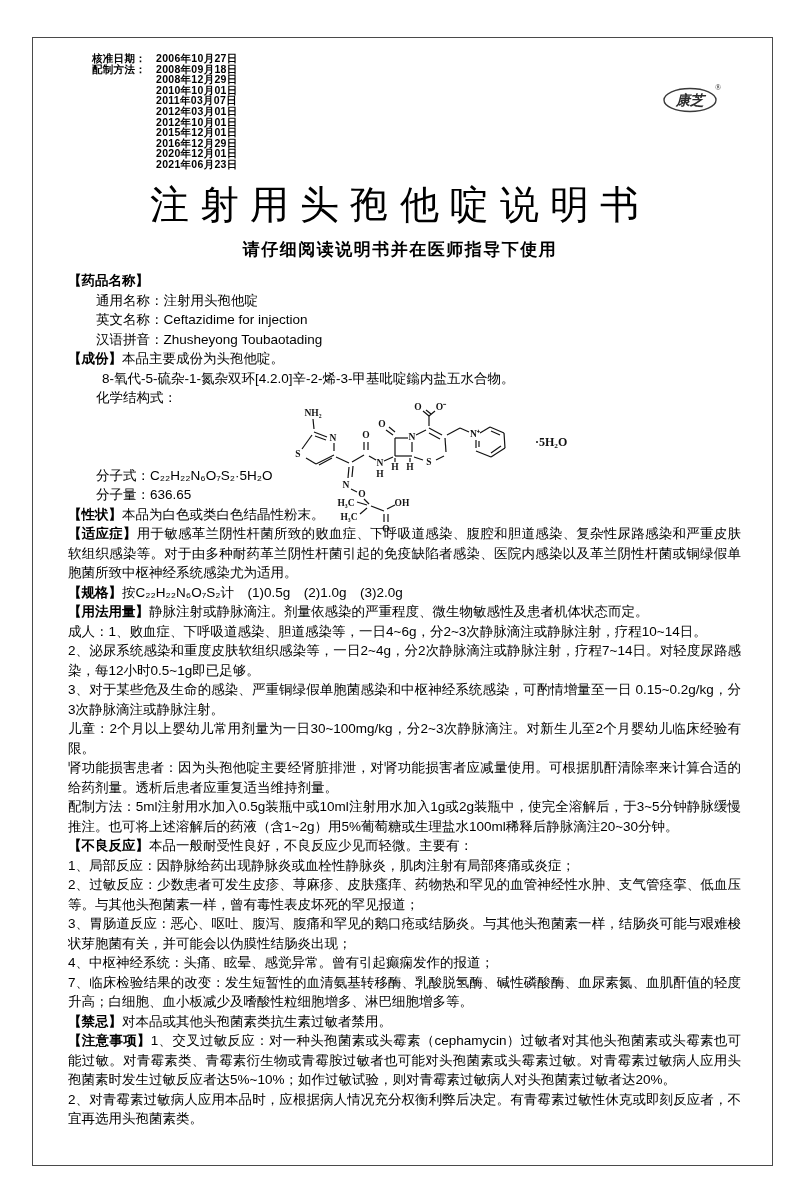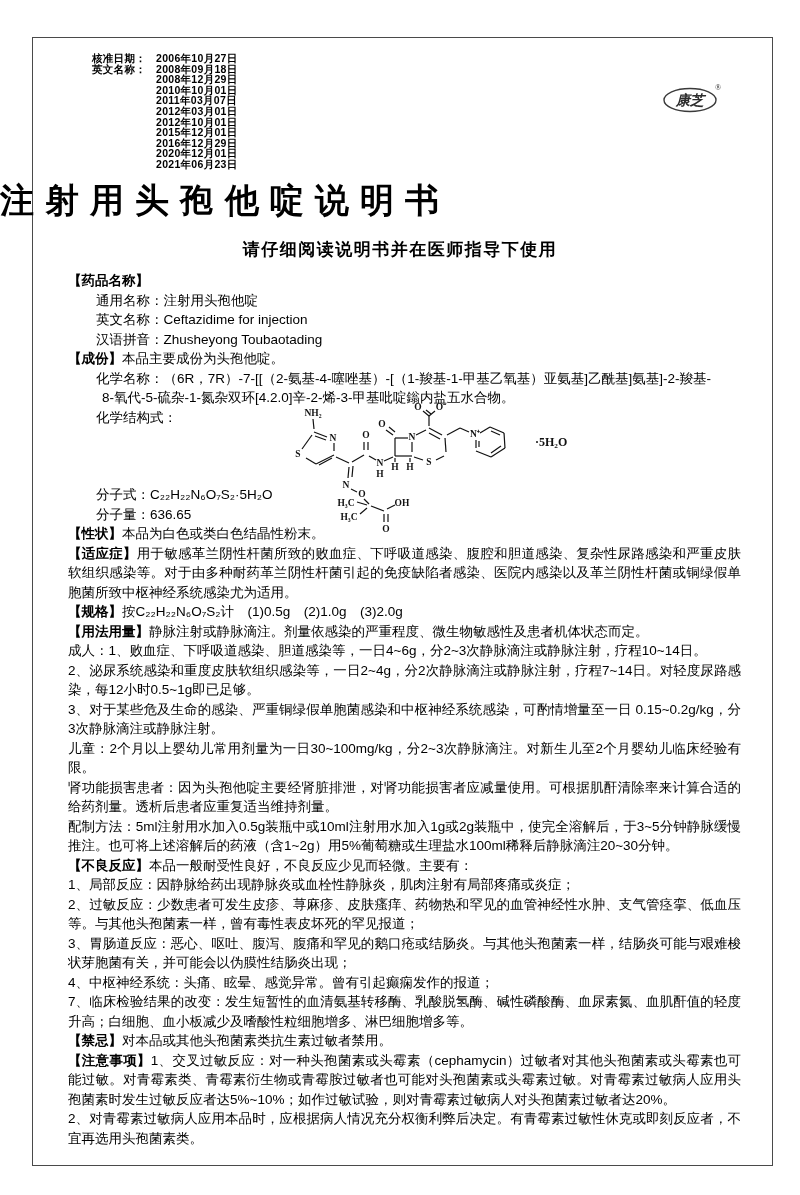--- a/index.html
+++ b/index.html
@@ -16,22 +16,22 @@
   .dates{
     position:absolute;left:72px;top:53px;
     font-size:10.5px;font-weight:bold;line-height:10.6px;letter-spacing:.3px;margin-left:20px;
   }
   .date-row{display:flex;white-space:nowrap;}
   .date-label{width:64px;}
   
   .logo{position:absolute;left:658px;top:78px;}
   
   .title{
-    position:absolute;left:0;right:0;top:178px;
-    font-size:34px;font-weight:bold;letter-spacing:11px;white-space:nowrap;
+    position:absolute;left:0;right:0;top:178px;text-align:center;
+    font-size:39px;font-weight:normal;letter-spacing:11px;white-space:nowrap;
   }
   .subtitle{
     position:absolute;left:0;right:0;top:226px;text-align:center;
     font-size:17px;font-weight:bold;letter-spacing:1.5px;margin-top:12px;
   }
   
   .body{
     position:absolute;left:68px;top:271px;width:673px;
     font-size:13.5px;line-height:19.5px;
   }
@@ -54,21 +54,21 @@
 <div class="page">
   <div class="frame"></div>
 
   <div class="dates">
     <div class="date-row">
       <span class="date-label">核准日期：</span>
       <span>2006年10月27日</span>
     </div>
     <div>
         <div class="date-row">
-          <span class="date-label">英文名称：</span>
+          <span class="date-label">配制方法：</span>
           <span>2008年09月18日</span>
         </div>
         <div class="date-row">
           <span class="date-label"></span>
           <span>2008年12月29日</span>
         </div>
         <div class="date-row">
           <span class="date-label"></span>
           <span>2010年10月01日</span>
         </div>
@@ -113,21 +113,20 @@
 
   <div class="title">注射用头孢他啶说明书</div>
   <div class="subtitle">请仔细阅读说明书并在医师指导下使用</div>
 
   <div class="body">
       <p><b>【药品名称】</b></p>
       <p style="padding-left: 28px;">通用名称：注射用头孢他啶</p>
       <p style="padding-left: 28px;">英文名称：Ceftazidime for injection</p>
       <p style="padding-left: 28px;">汉语拼音：Zhusheyong Toubaotading</p>
       <p><b>【成份】</b>本品主要成份为头孢他啶。</p>
-      <p style="padding-left: 28px;">化学名称：（6R，7R）-7-[[（2-氨基-4-噻唑基）-[（1-羧基-1-甲基乙氧基）亚氨基]乙酰基]氨基]-2-羧基-</p>
       <p style="padding-left: 34px;">8-氧代-5-硫杂-1-氮杂双环[4.2.0]辛-2-烯-3-甲基吡啶鎓内盐五水合物。</p>
       <p style="padding-left: 28px;">化学结构式：</p>
       <div style="height: 58px;"></div>
       <p style="padding-left: 28px;">分子式：C₂₂H₂₂N₆O₇S₂·5H₂O</p>
       <p style="padding-left: 28px;">分子量：636.65</p>
       <p><b>【性状】</b>本品为白色或类白色结晶性粉末。</p>
       <p><b>【适应症】</b>用于敏感革兰阴性杆菌所致的败血症、下呼吸道感染、腹腔和胆道感染、复杂性尿路感染和严重皮肤软组织感染等。对于由多种耐药革兰阴性杆菌引起的免疫缺陷者感染、医院内感染以及革兰阴性杆菌或铜绿假单胞菌所致中枢神经系统感染尤为适用。</p>
       <p><b>【规格】</b>按C₂₂H₂₂N₆O₇S₂计　(1)0.5g　(2)1.0g　(3)2.0g</p>
       <p><b>【用法用量】</b>静脉注射或静脉滴注。剂量依感染的严重程度、微生物敏感性及患者机体状态而定。</p>
       <p>成人：1、败血症、下呼吸道感染、胆道感染等，一日4~6g，分2~3次静脉滴注或静脉注射，疗程10~14日。</p>

